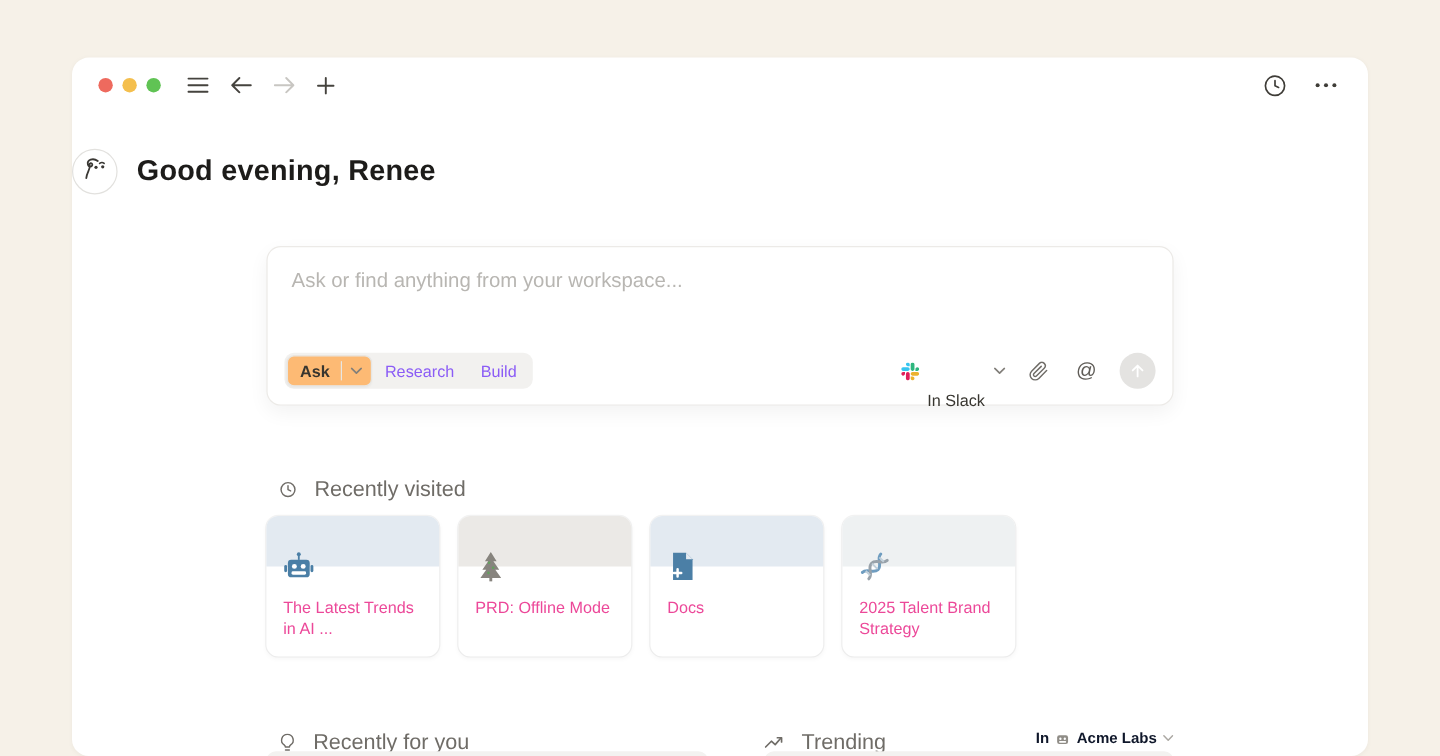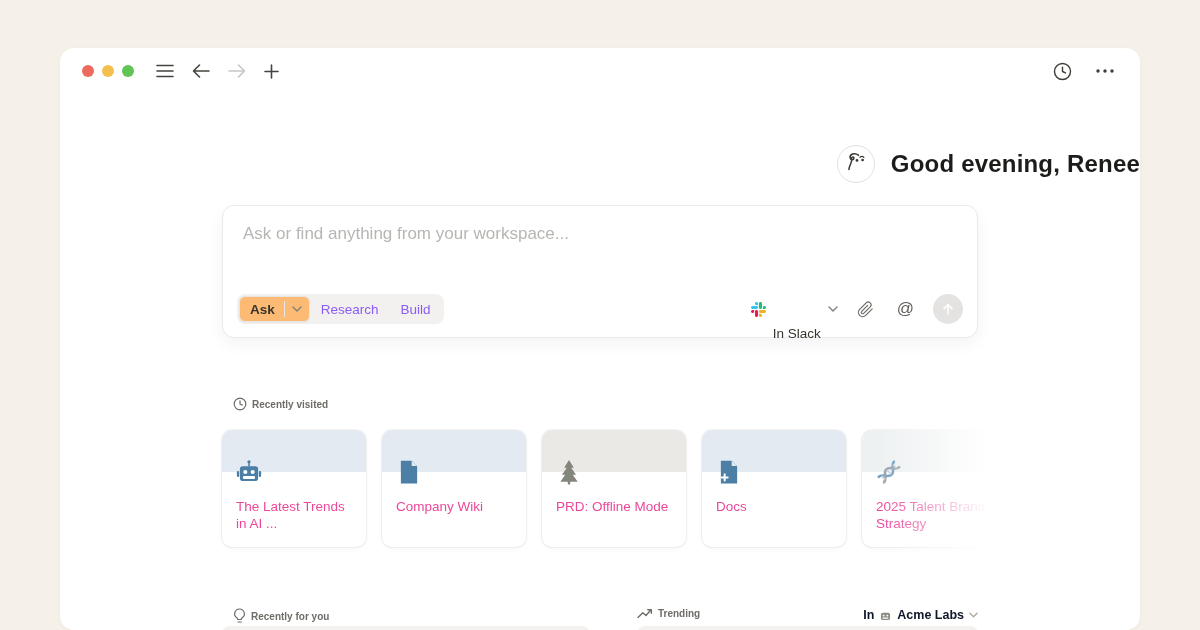--- a/index.html
+++ b/index.html
@@ -14,21 +14,21 @@
          align-items:center; padding:0 22px; }
   .traffic { display:flex; gap:8px; margin-right:18px; }
   .dot { width:12px; height:12px; border-radius:50%; }
   .hbtn { background:none; border:none; cursor:pointer; display:flex; align-items:center;
           justify-content:center; padding:4px; }
   .hdr-left { display:flex; align-items:center; gap:10px; }
   .hdr-right { margin-left:auto; display:flex; align-items:center; gap:16px; }
 
   
   .greeting { position:absolute; top:76px; left:0; right:0; display:flex;
-              align-items:center; justify-content:flex-end; gap:16px;margin-top:21px; }
+              align-items:center; justify-content:flex-start; gap:16px; }
   .face { width:38px; height:38px; border-radius:50%; border:1px solid #e2e1de;
           background:#fff; display:flex; align-items:center; justify-content:center; }
   .greet-text { font-size:24px; font-weight:700; color:#1d1c1a; letter-spacing:.2px; }
 
   
   .composer { position:absolute; left:162px; top:157px; width:756px; height:133px;
               background:#fff; border:1px solid #eceae7; border-radius:12px;
               box-shadow:0 6px 16px rgba(0,0,0,.05); }
   .composer textarea { width:100%; height:62px; border:none; outline:none; resize:none;
               background:transparent; padding:18px 20px 0 20px; font-size:17px;
@@ -47,22 +47,22 @@
   .mode { border:none; background:none; font-size:13.5px; font-weight:500; color:#8b5cf6;
           padding:0 11px; height:26px; cursor:pointer; font-family:inherit; }
   .tb-right { margin-left:auto; display:flex; align-items:center; gap:15px; }
   .ctx { display:flex; align-items:center; gap:7px; cursor:pointer; }
   .ctx-label { font-size:13.5px; font-weight:500; color:#37352f;margin-top:48px; }
   .at-icon { font-size:17px; color:#5f5c57; }
   .send { width:30px; height:30px; border-radius:50%; background:#e4e3e1; border:none;
           display:flex; align-items:center; justify-content:center; cursor:pointer; }
 
   
-  .section-label { display:flex; align-items:center; gap:5px; font-size:10px;
-          font-weight:700; color:#6f6c67; }
+  .section-label { display:flex; align-items:center; gap:15px; font-size:18px;
+          font-weight:400; color:#6f6c67; }
   .recent-hdr { position:absolute; left:173px; top:349px; }
   .cards { position:absolute; left:162px; top:382px; display:flex; gap:16px; }
   .card { width:144px; height:117px; background:#fff; border-radius:10px; cursor:pointer;
           position:relative; box-shadow:0 0 0 1px rgba(15,15,15,.05), 0 2px 4px rgba(15,15,15,.04); }
   .band { height:42px; border-radius:10px 10px 0 0; }
   .band-blue  { background:#e3eaf1; }
   .band-gray  { background:#ebe9e6; }
   .band-light { background:#eef1f2; }
   .card-icon { position:absolute; left:14px; top:29px; width:26px; height:26px; }
   .card-title { position:absolute; left:14px; top:68px; right:10px; font-size:13.5px;
@@ -208,28 +208,20 @@
         <rect x="0.8" y="11" width="2.2" height="5.5" rx="1.1" fill="#4b7fa6"></rect>
           <rect x="21" y="11" width="2.2" height="5.5" rx="1.1" fill="#4b7fa6"></rect>
         <rect x="3.6" y="6.8" width="16.8" height="13.6" rx="2.6" fill="#4b7fa6"></rect>
         <circle cx="8.6" cy="12" r="1.9" fill="#ffffff"></circle>
           <circle cx="15.4" cy="12" r="1.9" fill="#ffffff"></circle>
         <rect x="6.4" y="15.8" width="11.2" height="2.6" rx="1.1" fill="#ffffff"></rect>
       </svg>
       <div class="card-title">The Latest Trends in AI ...</div>
     </div>
     <div class="card">
-      <div class="band band-blue"></div>
-      <svg class="card-icon" viewBox="0 0 24 24">
-        <path d="M4.5 1.5h10l5 5v16h-15z" fill="#4b7fa6"></path>
-        <path d="M14.5 1.5v5h5z" fill="#e3eaf1"></path>
-      </svg>
-      <div class="card-title">Company Wiki</div>
-    </div>
-    <div class="card">
       <div class="band band-gray"></div>
       <svg class="card-icon" viewBox="0 0 24 24">
         <path d="M12 1 16.5 8 H14 L18.5 14.5 H15.5 L20 21 H4 L8.5 14.5 H5.5 L10 8 H7.5 Z" fill="#87847e"></path>
         <rect x="10.9" y="19" width="2.2" height="4.5" fill="#87847e"></rect>
         <circle cx="10.7" cy="9.2" r="1" fill="#63a05e"></circle>
           <circle cx="13.8" cy="13" r="1" fill="#63a05e"></circle>
           <circle cx="10.2" cy="17" r="1" fill="#63a05e"></circle>
       </svg>
       <div class="card-title">PRD: Offline Mode</div>
     </div>

